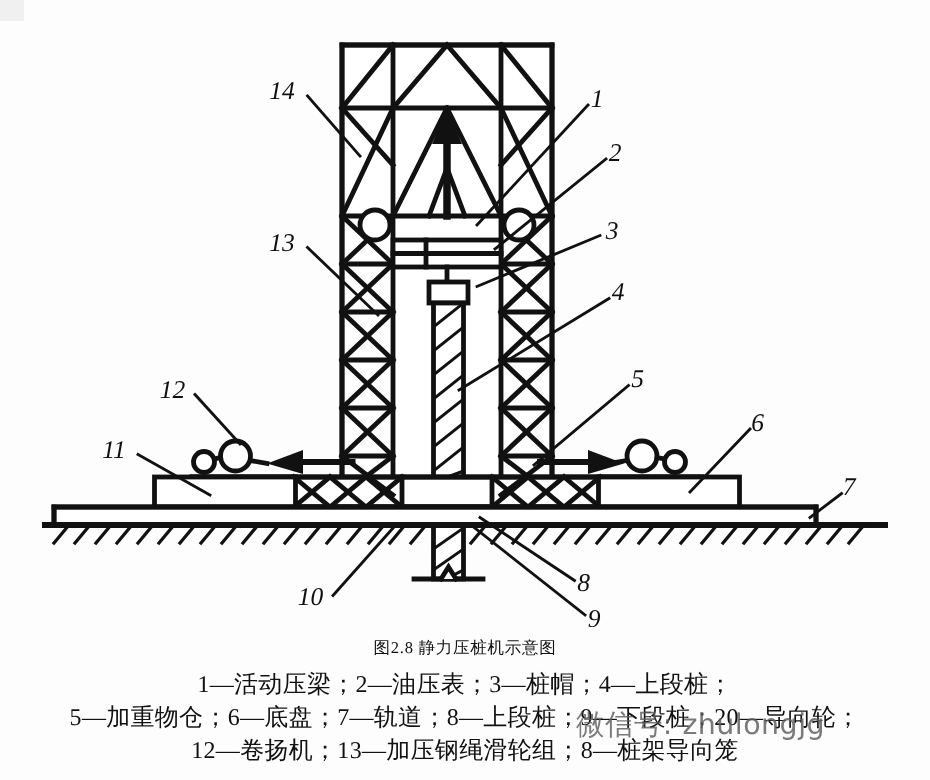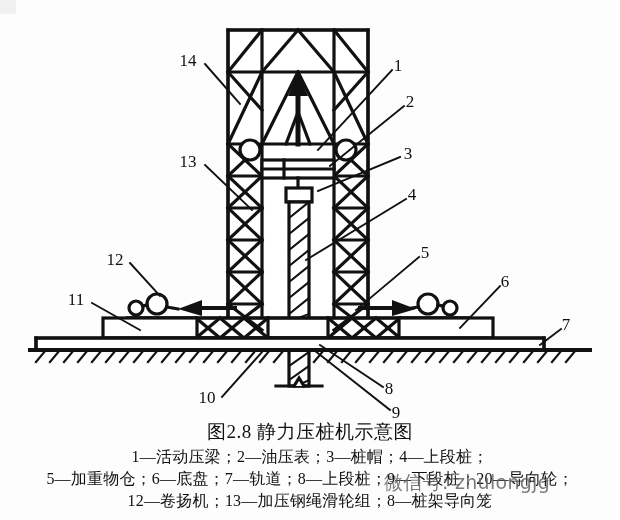--- a/index.html
+++ b/index.html
@@ -13,36 +13,37 @@
     height: 520px;
     background: #fdfdfd;
     overflow: hidden;
     font-family: "Liberation Serif", serif;
   }
   #figure-area {
     position: absolute;
     left: 0; top: 0;
     width: 620px;
     height: 418px;
+    font-style: italic;
   }
   #figure-svg {
     display: block;
     width: 620px;
     height: 418px;
   }
   #caption-block {
     position: absolute;
     left: 0;
     top: 420px;
     width: 620px;
     text-align: center;
     color: #111111;
   }
   .cap-title {
-    font-size: 19px;
+    font-size: 11px;
     letter-spacing: 0.5px;
     line-height: 24px;
     margin-bottom: 2px;
     white-space: nowrap;
   }
   .cap-line {
     font-size: 16px;
     letter-spacing: 0.2px;
     line-height: 22px;
     white-space: nowrap;

